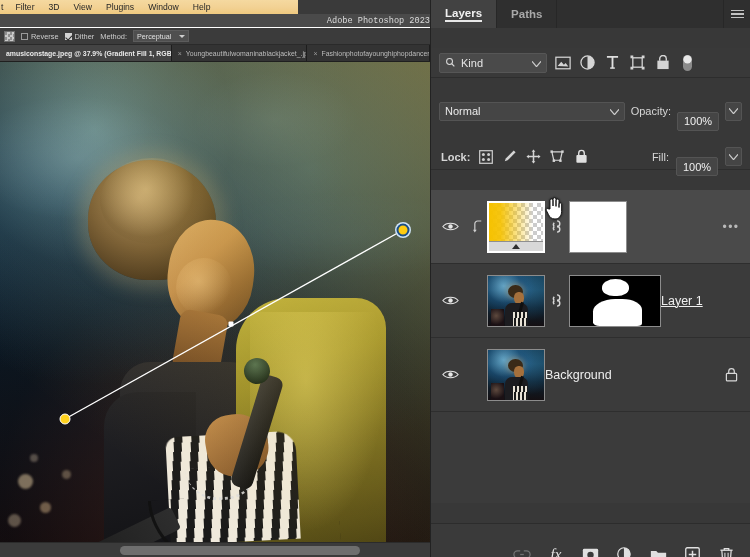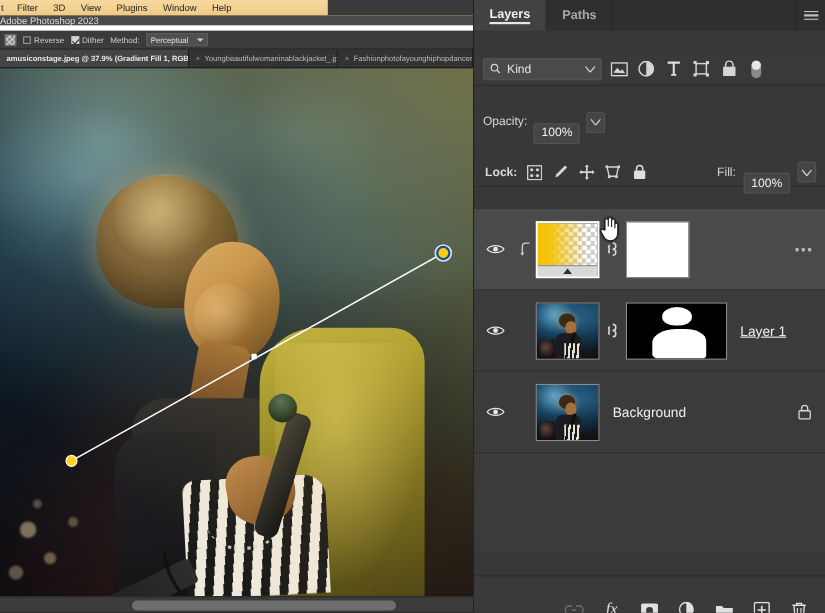--- a/index.html
+++ b/index.html
@@ -36,23 +36,24 @@
   }
   .menu-item.clipped { padding-left: 1px; padding-right: 5px; }
   .menubar-tail {
     position:absolute; right:0; top:0; bottom:0; width:132px;
     background:#3a3a3a;
   }
 
   
   .titlebar {
     height: 14px; background: #4a4a4a;
-    display: flex; align-items: center; justify-content: flex-start;
+    display: flex; align-items: center; justify-content: flex-end;
     font-size: 8.6px; color: #dcdcdc;
-    border-bottom: 5px solid #ffffff;
+    border-bottom: 1px solid #ffffff;
+    font-family: Liberation Mono, monospace;
   }
 
   
   .optionsbar {
     height: 17px; background: #3b3b3b;
     display: flex; align-items: center; gap: 6px;
     padding: 0 4px;
     border-bottom: 1px solid #2a2a2a;
     font-size: 7.4px; color: #cfcfcf;
   }
@@ -379,21 +380,21 @@
     background:#fff; border-radius: 50% 50% 44% 44%;
   }
   .mask-shoulder {
     position:absolute; left:26%; top:46%; width:54%; height:54%;
     background:#fff; border-radius: 46% 40% 10% 14%;
   }
 
   .link-cell { width: 24px; flex:0 0 auto; display:flex; align-items:center; justify-content:center; }
   .clip-cell { width: 18px; flex:0 0 auto; display:flex; align-items:center; justify-content:center; }
   .layer-name {
-    flex: 1 1 auto; padding-left: 12px;
+    flex: 1 1 auto; 
     font-size: 12.5px; color:#eeeeee; white-space:nowrap; overflow:hidden;
   }
   .layer-name.editing { text-decoration: underline; }
   .row-right { flex:0 0 auto; display:flex; align-items:center; justify-content:center; width: 26px; }
   .dots { letter-spacing:1.5px; color:#b9b9b9; font-size: 12px; }
 
   .panel-footer {
     height: 34px; background:#3a3a3a; border-top:1px solid #2c2c2c;
     display:flex; align-items:center; justify-content:flex-end; gap: 14px;
     padding-right: 14px;
@@ -572,20 +573,28 @@
       </div>
       <div class="ficon">
         <svg width="11" height="18" viewBox="0 0 12 20">
           <rect x="1" y="1" width="10" height="18" rx="5" fill="#8a8a8a"></rect>
           <circle cx="6" cy="6" r="4.6" fill="#e8e8e8"></circle>
         </svg>
       </div>
     </div>
 
     <div class="blendrow">
+      <div class="blend-select">
+        <span>Normal</span>
+        <span class="kcaret">
+          <svg width="9" height="6" viewBox="0 0 10 6">
+              <path d="M0 0 L5 6 L10 0" fill="none" stroke="#cccccc" stroke-width="1.3"></path>
+            </svg>
+        </span>
+      </div>
       <span class="op-label">Opacity:</span>
       <div class="op-value">
         <span>100%</span>
       </div>
       <div class="op-arrow">
         <svg width="9" height="6" viewBox="0 0 10 6">
             <path d="M0 0 L5 6 L10 0" fill="none" stroke="#cccccc" stroke-width="1.3"></path>
           </svg>
       </div>
     </div>

